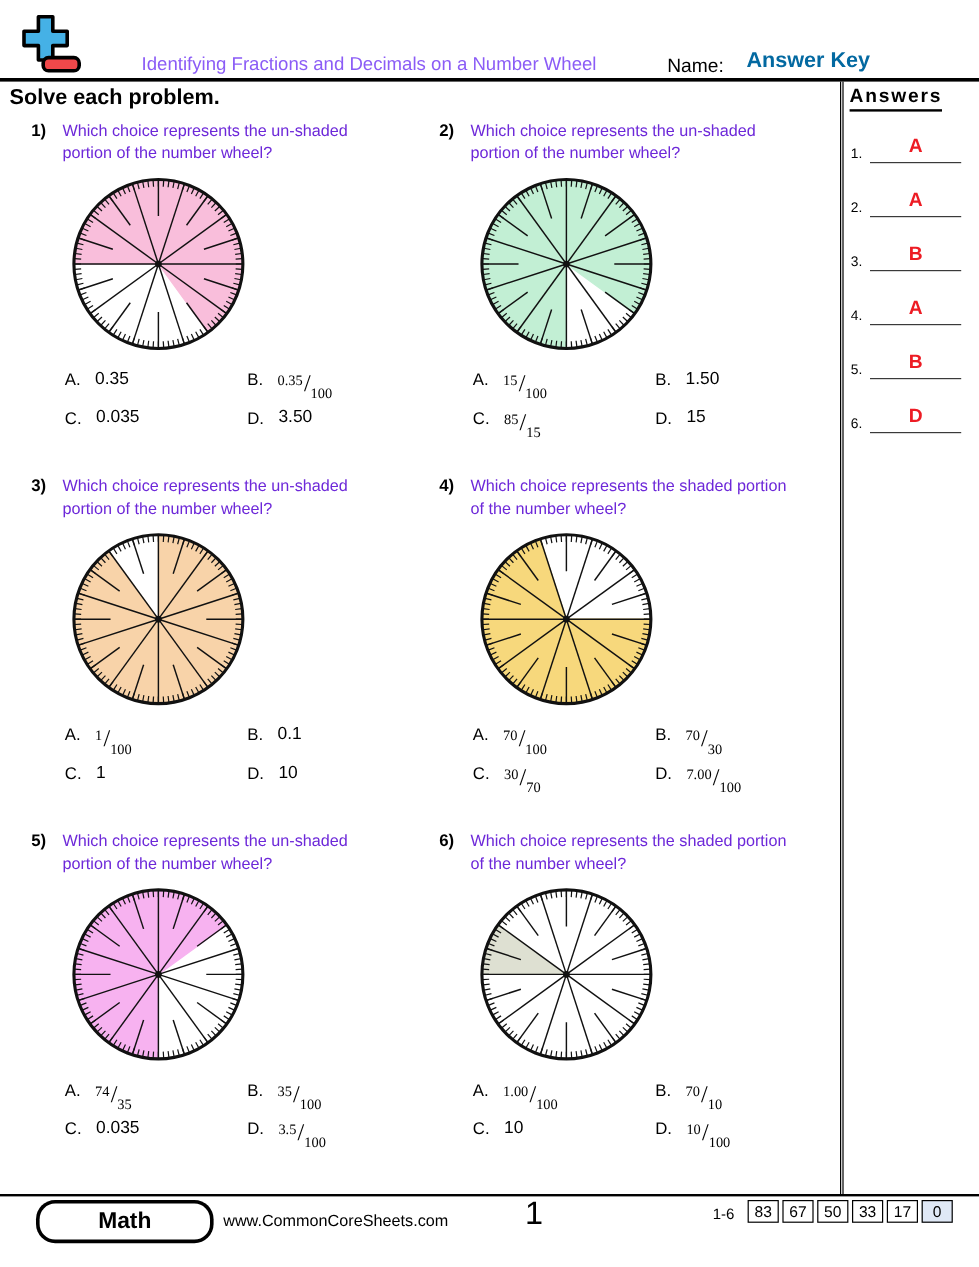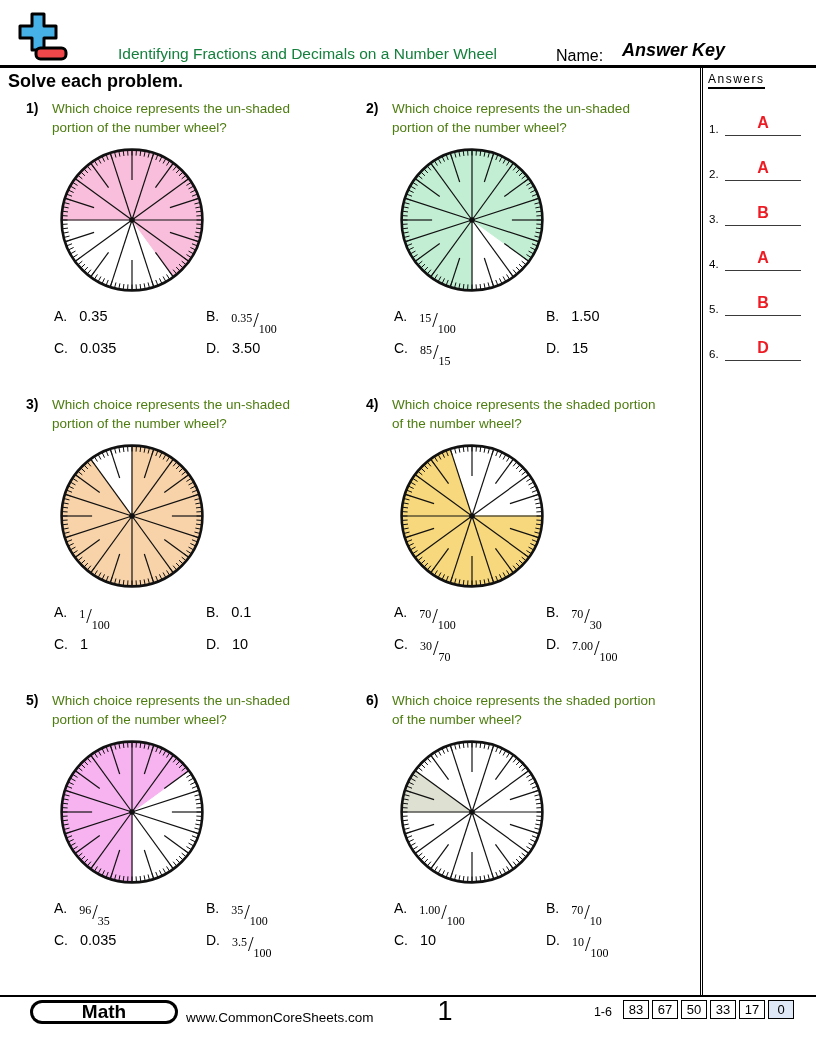--- a/index.html
+++ b/index.html
@@ -2,54 +2,54 @@
 <html><head>
 <meta charset="utf-8">
 <style>
   html,body{margin:0;padding:0;}
   body{width:816px;height:1056px;background:#fff;position:relative;
        font-family:"Liberation Sans",sans-serif;color:#000;}
   .page{position:absolute;inset:0;overflow:hidden;background:#fff;}
 
   
   .logo{position:absolute;left:12px;top:10px;}
-  .title{position:absolute;left:118px;top:45px;font-size:15.5px;color:#15803d;}
+  .title{position:absolute;left:118px;top:45px;font-size:15.5px;color:#8b5cf6;}
   .name-label{position:absolute;left:556px;top:47px;font-size:16px;}
-  .answer-key{position:absolute;left:622px;top:40px;font-size:18px;font-weight:bold;color:#000000;font-style:italic;}
+  .answer-key{position:absolute;left:622px;top:40px;font-size:18px;font-weight:bold;color:#0369a1;}
   .header-rule{position:absolute;left:0;top:65px;width:816px;height:3px;background:#000;}
   .instructions{position:absolute;left:8px;top:71px;font-size:18px;font-weight:bold;}
 
   
   .answers-col{position:absolute;left:700px;top:68px;height:927px;width:113px;border-left:3px double #000;}
-  .answers-title{position:absolute;left:5px;top:4px;font-size:12px;font-weight:normal;letter-spacing:1.5px;
+  .answers-title{position:absolute;left:5px;top:4px;font-size:16px;font-weight:bold;letter-spacing:1.5px;
                  border-bottom:2.5px solid #000;padding-bottom:1px;}
   .ans-item{position:absolute;left:6px;width:100px;height:26px;}
   .ans-num{position:absolute;left:0;bottom:1px;font-size:11.5px;}
   .ans-letter{position:absolute;left:16px;bottom:4px;width:76px;text-align:center;
               font-size:16px;font-weight:bold;color:#ed1c24;}
   .ans-line{position:absolute;left:16px;bottom:0;width:76px;border-bottom:1.5px solid #3a3a3a;}
 
   
   .problem{position:absolute;width:334px;}
   .q-row{display:flex;}
   .q-num{font-weight:bold;font-size:14px;width:26px;flex:none;}
-  .q-text{font-size:13.5px;line-height:1.4;width:278px;color:#4d7c0f;}
+  .q-text{font-size:13.5px;line-height:1.4;width:278px;color:#6d28d9;}
   .wheel-wrap{margin:6px 0 0 30px;width:152px;height:152px;}
   .choices{display:grid;grid-template-columns:152px 170px;row-gap:9px;margin:12px 0 0 28px;}
   .choice{display:flex;align-items:flex-start;min-height:22px;}
   .choice-label{font-size:14px;margin-right:12px;}
   .dec{font-size:14.5px;}
   .frac{white-space:nowrap;font-family:Liberation Serif, serif;}
   .frac .num{font-size:12px;position:relative;top:-4px;}
   .frac .slash{font-size:20px;position:relative;top:1px;margin-left:1px;}
   .frac .den{font-size:12px;position:relative;top:7px;}
 
   
   .footer-rule{position:absolute;left:0;top:995px;width:816px;height:2px;background:#000;}
-  .badge{position:absolute;left:30px;top:1000px;width:148px;height:24px;background:#000;border-radius:16px;}
+  .badge{position:absolute;left:30px;top:1000px;width:148px;height:36px;background:#000;border-radius:16px;}
   .badge-inner{position:absolute;inset:3px;background:#fff;border-radius:13px;display:flex;
                align-items:center;justify-content:center;font-size:19px;font-weight:bold;}
   .site{position:absolute;left:186px;top:1010px;font-size:13.5px;text-align:center;}
   .page-num{position:absolute;left:410px;top:996px;width:70px;text-align:center;font-size:27px;}
   .score{position:absolute;right:22px;top:1000px;display:flex;align-items:flex-end;}
   .score-range{font-size:12.5px;margin-right:8px;}
   .score-box{min-width:18px;padding:1px 3px;border:1.6px solid #000;text-align:center;
              font-size:13px;margin-left:3px;background:#fff;}
   .score-box.last{background:#dfe8f6;}
 </style>
@@ -827,21 +827,21 @@
             <line x1="0.00" y1="0.00" x2="41.14" y2="56.63" stroke="#111" stroke-width="1.2"></line>
             <line x1="56.63" y1="41.14" x2="32.28" y2="23.45" stroke="#111" stroke-width="1.2"></line>
             <line x1="0.00" y1="0.00" x2="66.57" y2="21.63" stroke="#111" stroke-width="1.2"></line>
             <line x1="70.00" y1="0.00" x2="39.90" y2="0.00" stroke="#111" stroke-width="1.2"></line>
             <circle r="70.4" fill="none" stroke="#111" stroke-width="2.6"></circle>
             <circle r="2.8" fill="#111"></circle>
           </svg></div>
         <div class="choices">
           <div class="choice">
             <span class="choice-label">A.</span>
-            <span class="frac"><span class="num">96</span><span class="slash">/</span><span class="den">35</span></span>
+            <span class="frac"><span class="num">74</span><span class="slash">/</span><span class="den">35</span></span>
           </div>
           <div class="choice">
             <span class="choice-label">B.</span>
             <span class="frac"><span class="num">35</span><span class="slash">/</span><span class="den">100</span></span>
           </div>
           <div class="choice">
             <span class="choice-label">C.</span>
             <span class="dec">0.035</span>
           </div>
           <div class="choice">

